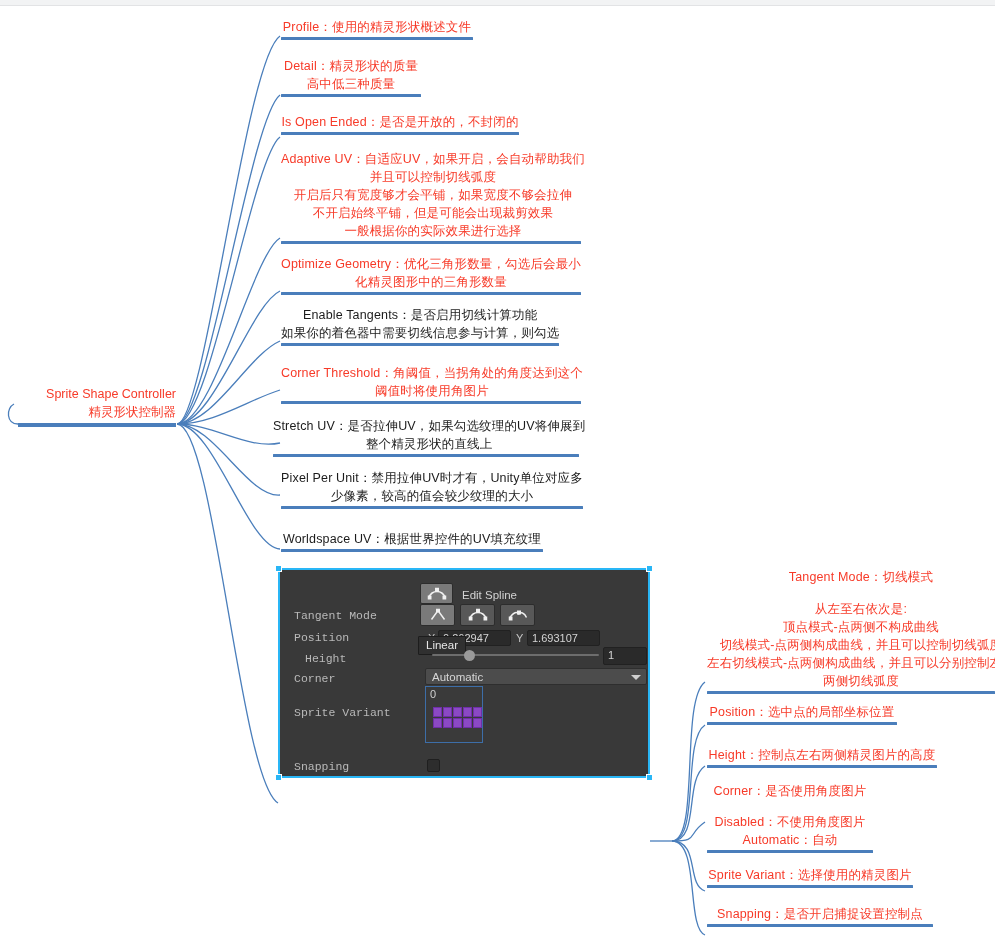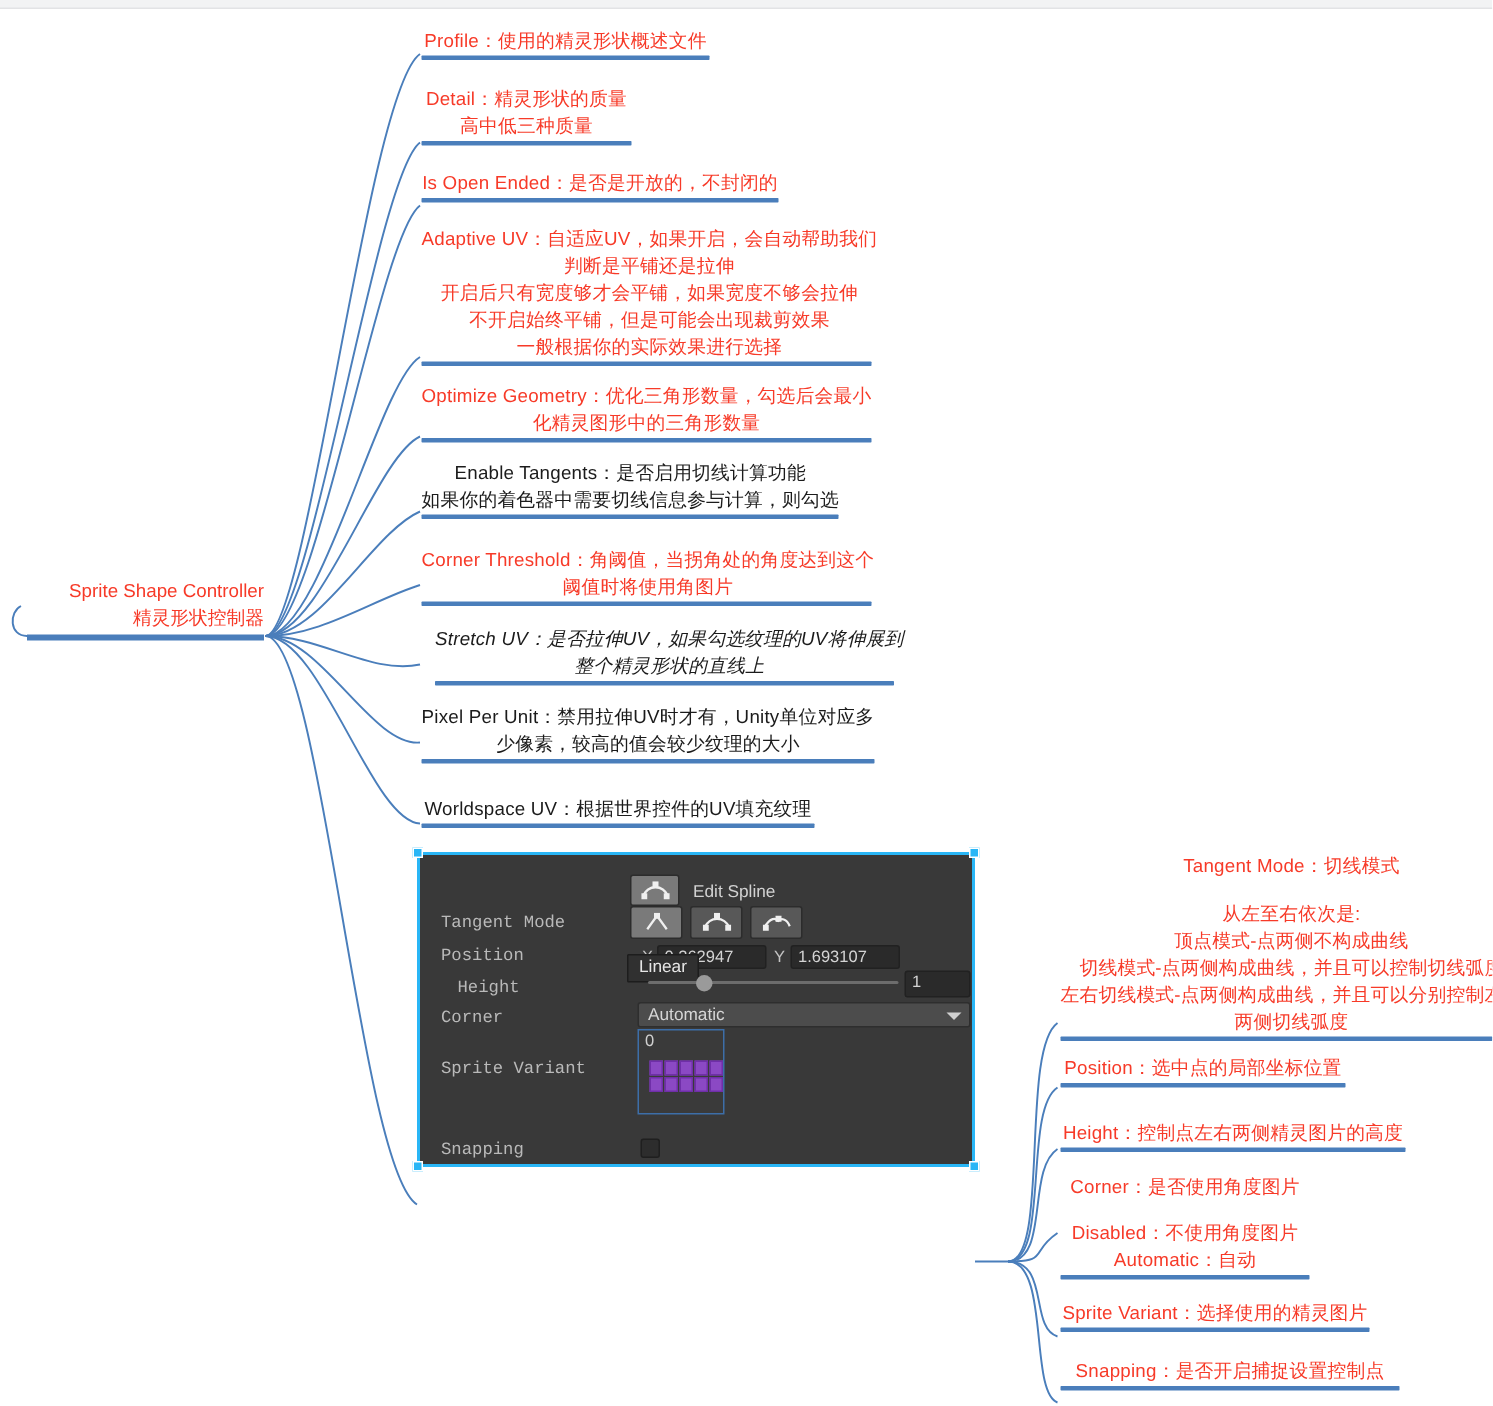--- a/index.html
+++ b/index.html
@@ -240,21 +240,21 @@
     <div class="ul" style="width:140px;"></div>
   </div>
 
   <div class="node red" style="left:281px; top:113px;">
     <div class="txt">Is Open Ended：是否是开放的，不封闭的</div>
     <div class="ul" style="width:238px;"></div>
   </div>
 
   <div class="node red" style="left:281px; top:150px;">
     <div class="txt">Adaptive UV：自适应UV，如果开启，会自动帮助我们</div>
-    <div class="txt">判断是平铺还是拉伸</div>
+    <div class="txt">并且可以控制切线弧度</div>
     <div class="txt">开启后只有宽度够才会平铺，如果宽度不够会拉伸</div>
     <div class="txt">不开启始终平铺，但是可能会出现裁剪效果</div>
     <div class="txt">一般根据你的实际效果进行选择</div>
     <div class="ul" style="width:300px;"></div>
   </div>
 
   <div class="node red" style="left:281px; top:255px;">
     <div class="txt">Optimize Geometry：优化三角形数量，勾选后会最小</div>
     <div class="txt">化精灵图形中的三角形数量</div>
     <div class="ul" style="width:300px;"></div>
@@ -265,21 +265,21 @@
     <div class="txt">如果你的着色器中需要切线信息参与计算，则勾选</div>
     <div class="ul" style="width:278px;"></div>
   </div>
 
   <div class="node red" style="left:281px; top:364px;">
     <div class="txt">Corner Threshold：角阈值，当拐角处的角度达到这个</div>
     <div class="txt">阈值时将使用角图片</div>
     <div class="ul" style="width:300px;"></div>
   </div>
 
-  <div class="node black" style="left:290px; top:417px;font-style:italic;">
+  <div class="node black" style="left:273px; top:417px;">
     <div class="txt">Stretch UV：是否拉伸UV，如果勾选纹理的UV将伸展到</div>
     <div class="txt">整个精灵形状的直线上</div>
     <div class="ul" style="width:306px;"></div>
   </div>
 
   <div class="node black" style="left:281px; top:469px;">
     <div class="txt">Pixel Per Unit：禁用拉伸UV时才有，Unity单位对应多</div>
     <div class="txt">少像素，较高的值会较少纹理的大小</div>
     <div class="ul" style="width:302px;"></div>
   </div>

